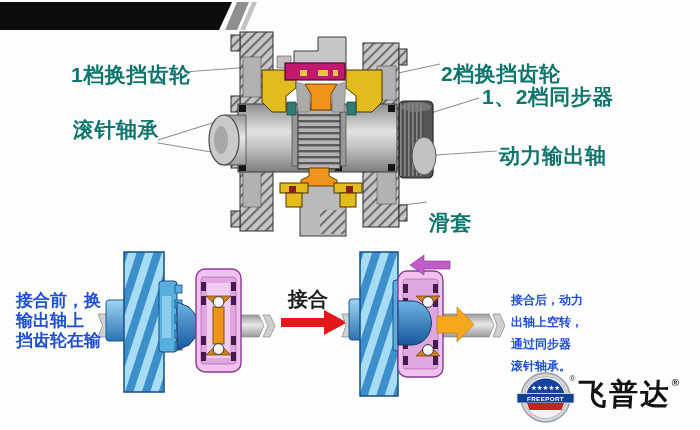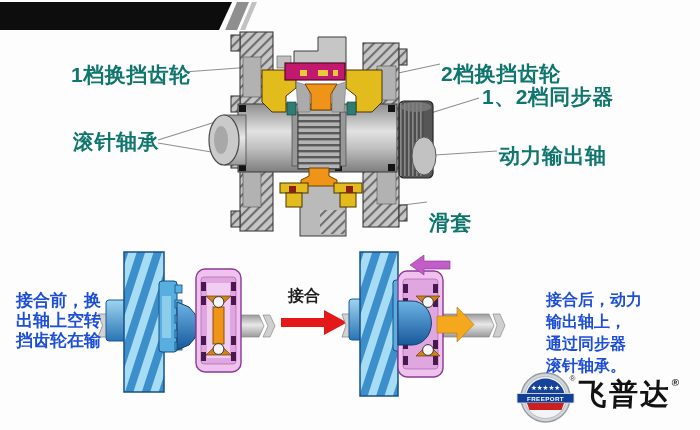--- a/index.html
+++ b/index.html
@@ -9,22 +9,22 @@
   .abs{position:absolute;}
   #title-banner{left:0;top:2px;width:232px;height:28px;background:#0d0d0d;
     clip-path:polygon(0 0,100% 0,calc(100% - 13px) 100%,0 100%);}
   #title-text{left:8px;top:4px;font-size:20px;font-weight:bold;color:#fff;letter-spacing:1px;white-space:nowrap;}
   .ribbon{top:2px;height:28px;transform:skewX(-23deg);transform-origin:top left;}
   #ribbon-dark{left:237px;width:12px;background:#8f8f8f;}
   #ribbon-light{left:252px;width:5px;background:#c2c2c2;}
   .lbl{font-size:21px;font-weight:bold;color:#0f766e;white-space:nowrap;letter-spacing:0.5px;}
   .blk{font-weight:bold;color:#1d4ed8;white-space:nowrap;}
   #before-text{left:16px;top:291px;font-size:17px;line-height:20px;}
-  #engage-text{left:288px;top:286px;font-size:16px;color:#1e1e1e;}
-  #after-text{left:546px;top:289px;font-size:16px;line-height:22px;}
+  #engage-text{left:288px;top:286px;font-size:20px;color:#1e1e1e;}
+  #after-text{left:511px;top:289px;font-size:12px;line-height:22px;}
   #brand-text{left:578px;top:375px;font-size:29px;font-weight:bold;color:#121212;
     letter-spacing:2px;transform:skewX(-3deg);white-space:nowrap;}
   #brand-reg{font-size:10px;vertical-align:18px;letter-spacing:0;}
 </style>
 </head>
 <body>
 
 <div id="stage">
 
 <svg width="700" height="430" viewBox="0 0 700 430">
@@ -236,36 +236,36 @@
     <path d="M-18.6,5.5 L18.6,5.5 L16,12.5 L-16,12.5 Z" fill="#cc2020"></path>
     <text x="24" y="-17" font-size="8" fill="#333">®</text>
   </g>
 </svg>
 
   <div id="title-banner" class="abs"></div>
   <div id="ribbon-dark" class="abs ribbon"></div>
   <div id="ribbon-light" class="abs ribbon"></div>
 
   <div class="abs lbl" style="left:71px;top:61px;">1档换挡齿轮</div>
-  <div class="abs lbl" style="left:73px;top:128px;font-family:Liberation Mono, monospace;">滚针轴承</div>
+  <div class="abs lbl" style="left:73px;top:116px;font-family:Liberation Mono, monospace;">滚针轴承</div>
   <div class="abs lbl" style="left:441px;top:60px;">2档换挡齿轮</div>
   <div class="abs lbl" style="left:482px;top:83px;">1、2档同步器</div>
   <div class="abs lbl" style="left:499px;top:142px;">动力输出轴</div>
   <div class="abs lbl" style="left:429px;top:209px;">滑套</div>
 
   <div id="before-text" class="abs blk">
     <div>接合前，换</div>
-    <div>出轴上空转</div>
+    <div>输出轴上</div>
     <div>挡齿轮在输</div>
   </div>
 
   <div id="engage-text" class="abs blk">接合</div>
 
   <div id="after-text" class="abs blk">
     <div>接合后，动力</div>
-    <div>输出轴上，</div>
+    <div>出轴上空转，</div>
     <div>通过同步器</div>
     <div>滚针轴承。</div>
   </div>
 
   <div id="brand-text" class="abs"><span>飞普达</span><span id="brand-reg">®</span></div>
 
 </div>
 
 </body></html>

